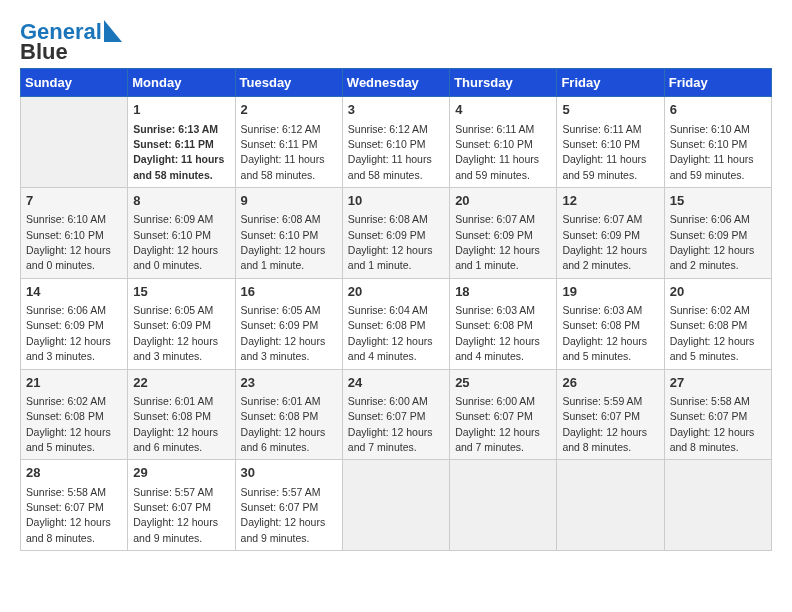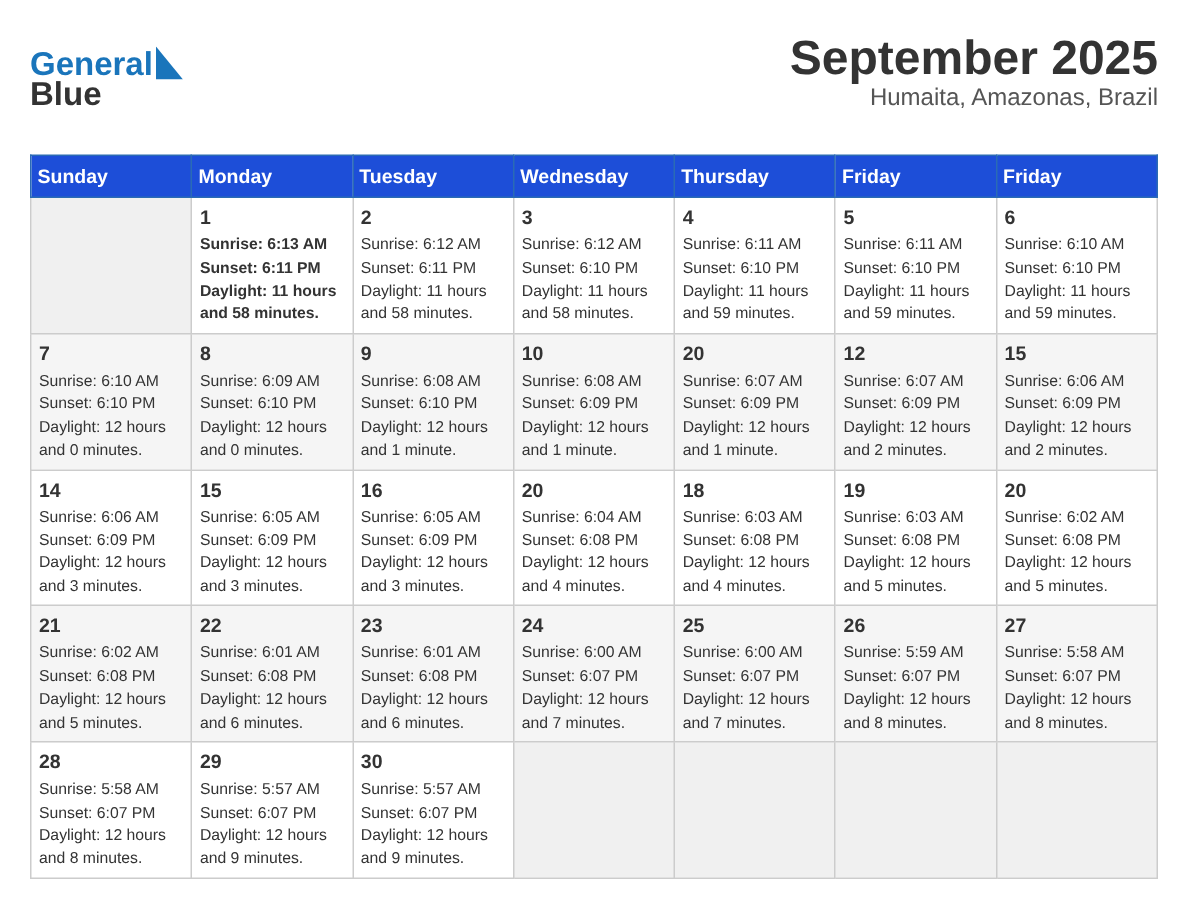--- a/index.html
+++ b/index.html
@@ -6,22 +6,22 @@
     body {
       font-family: Arial, sans-serif;
       background: #fff;
       width: 792px;
       min-height: 612px;
       padding: 20px;
     }
     .header {
       display: flex;
       justify-content: space-between;
-      align-items: flex-end;
-      margin-bottom: 28px;
+      align-items: flex-start;
+      margin-bottom: 4px;
     }
     .logo {
       display: flex;
       align-items: center;
     }
     .logo-text {
       font-size: 22px;
       font-weight: bold;
       color: #333;
       line-height: 1.1;
@@ -98,24 +98,20 @@
     <div style="display:flex; flex-direction:column; align-items:flex-start;">
       <div style="display:flex; align-items:center;">
         <span class="logo-text"><span>General</span></span>
         <svg width="18" height="22" viewBox="0 0 18 22" style="margin-left:2px; margin-top:-2px;">
           <polygon points="0,0 18,22 0,22" fill="#1a75bb"></polygon>
         </svg>
       </div>
       <span class="logo-text" style="margin-top:-4px;">Blue</span>
     </div>
   </div>
-  <div class="title-block">
-    <div class="month-title">September 2025</div>
-    <div class="location">Humaita, Amazonas, Brazil</div>
-  </div>
 </div>
 
 <table>
   <thead>
     <tr>
     <th>Sunday</th>
         <th>Monday</th>
         <th>Tuesday</th>
         <th>Wednesday</th>
         <th>Thursday</th>

